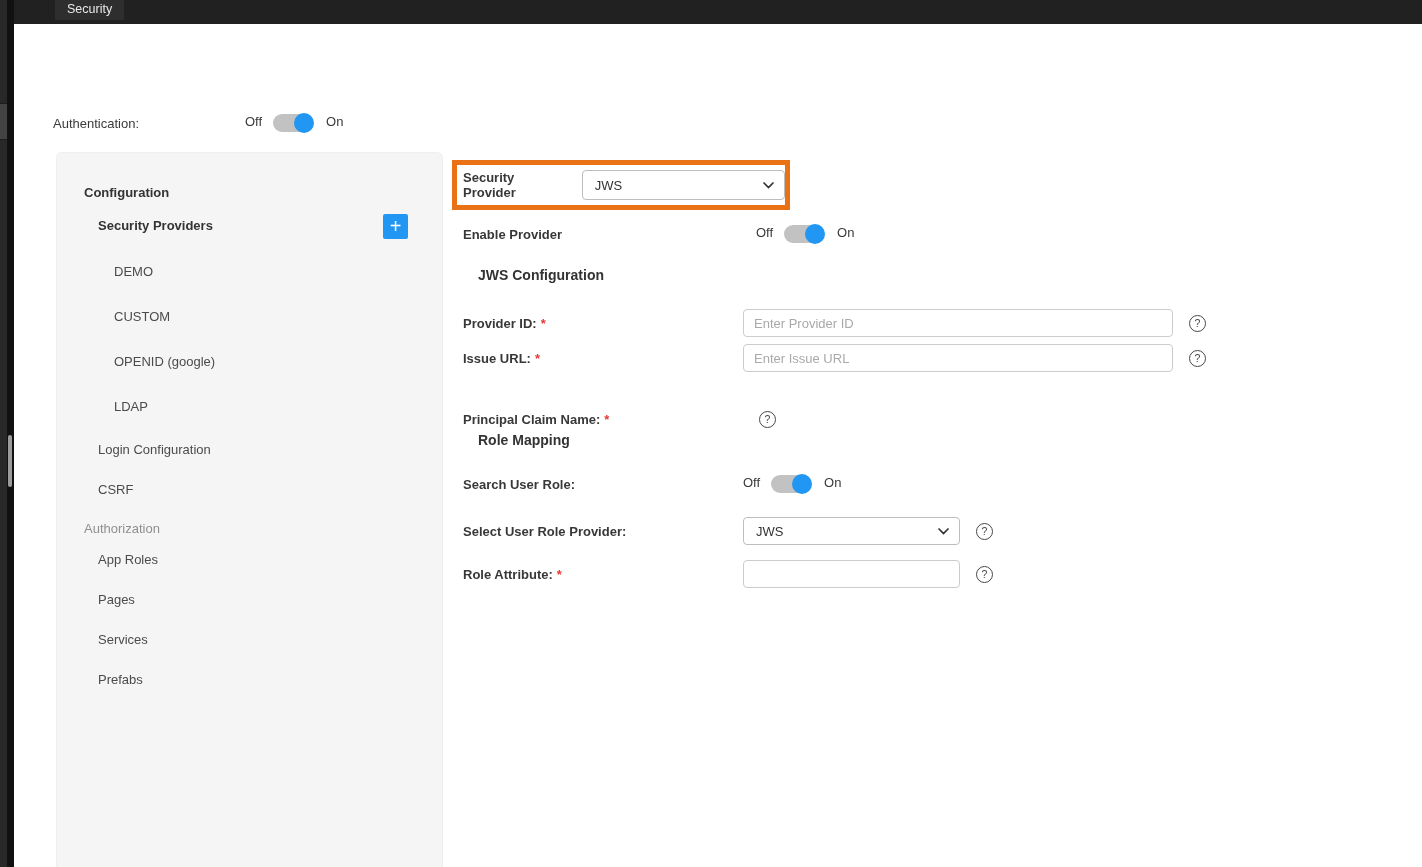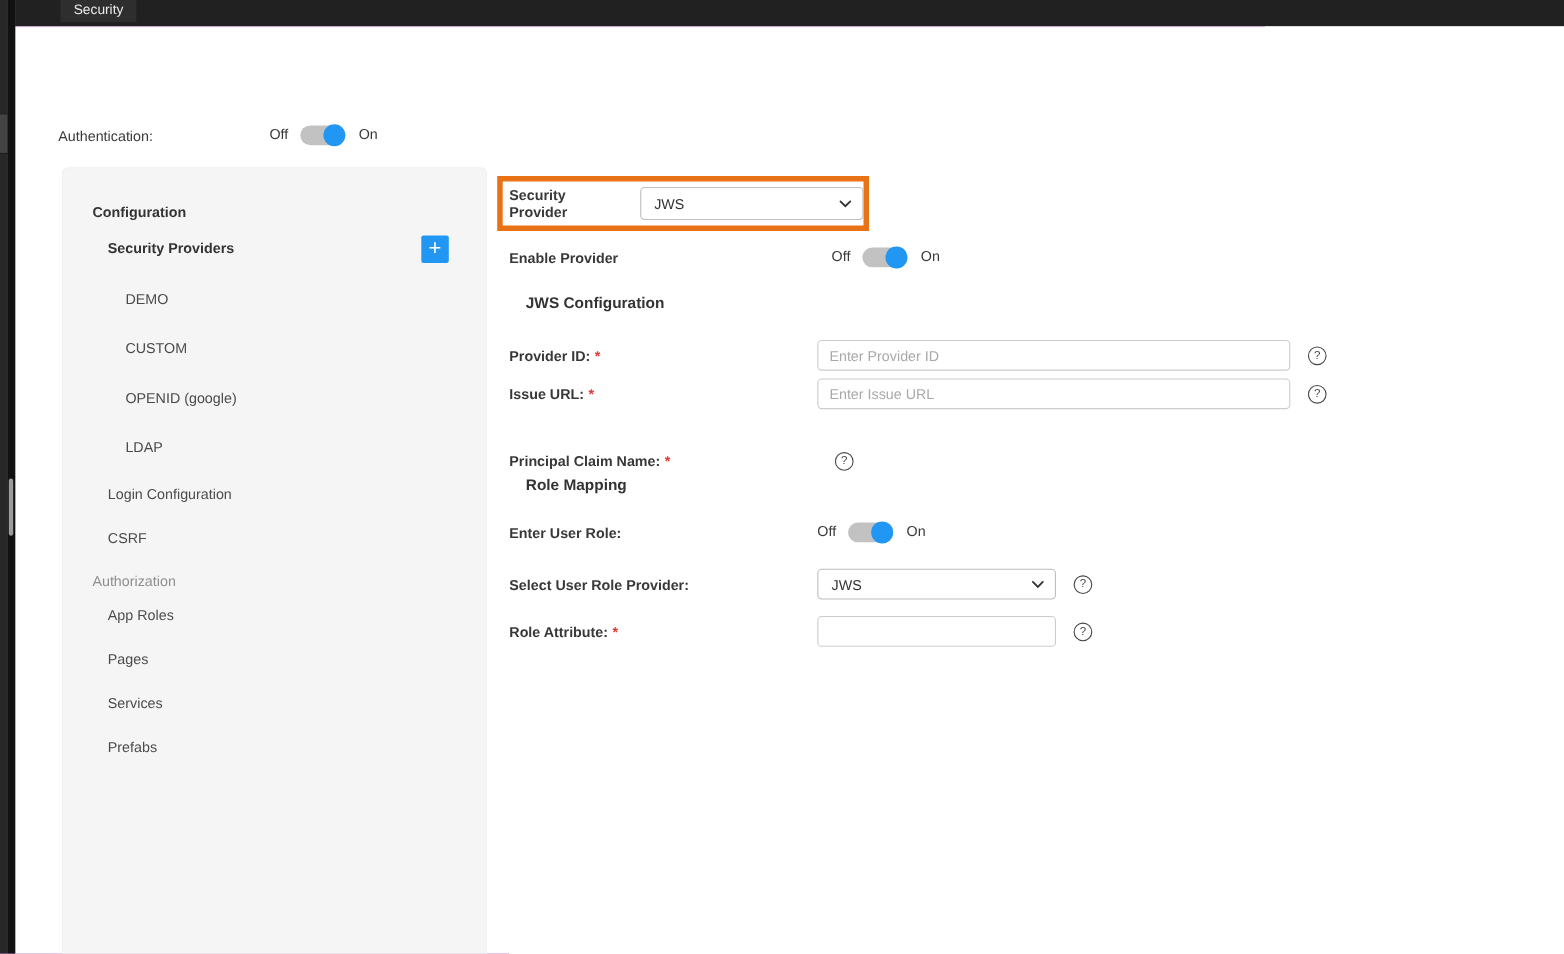--- a/index.html
+++ b/index.html
@@ -147,21 +147,21 @@
     </div>
 
     <div class="form-row" style="top:381px;justify-content:space-between;">
       <span class="lbl"><span>Principal Claim Name:</span><span class="req">*</span></span>
       <span class="help">?</span>
     </div>
 
     <div class="heading" style="top:408px;">Role Mapping</div>
 
     <div class="form-row" style="top:446px;">
-      <span class="lbl">Enter User Role:</span>
+      <span class="lbl">Search User Role:</span>
       <span class="toggle-group">
         <span class="toggle-off">Off</span>
         <span class="toggle">
             <span class="knob"></span>
           </span>
         <span class="toggle-on">On</span>
       </span>
     </div>
 
     <div class="form-row" style="top:493px;">

